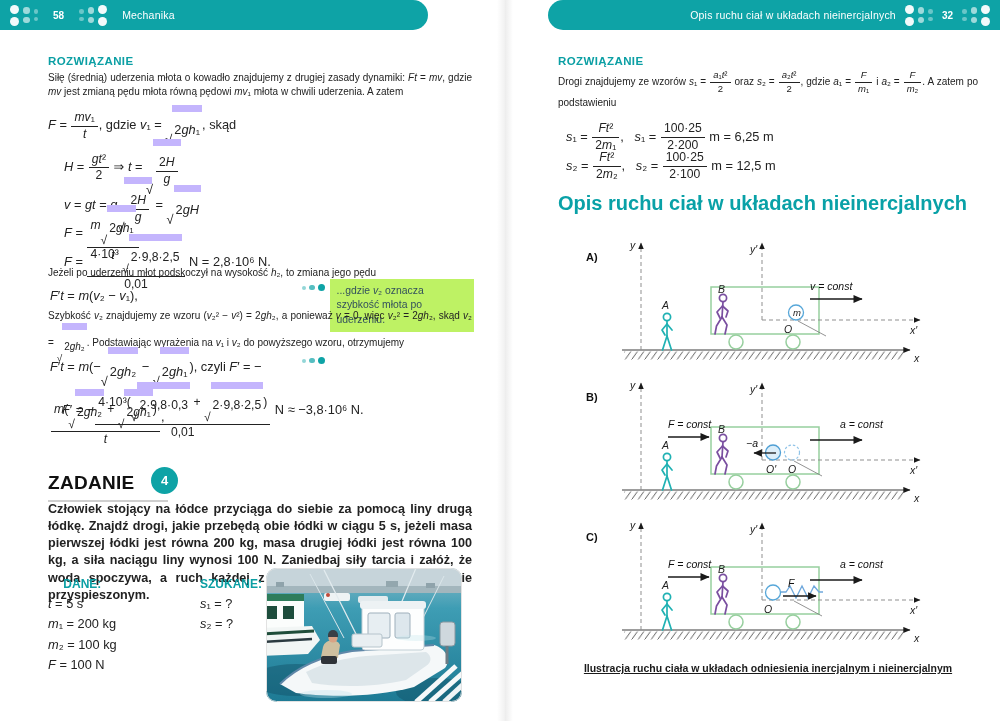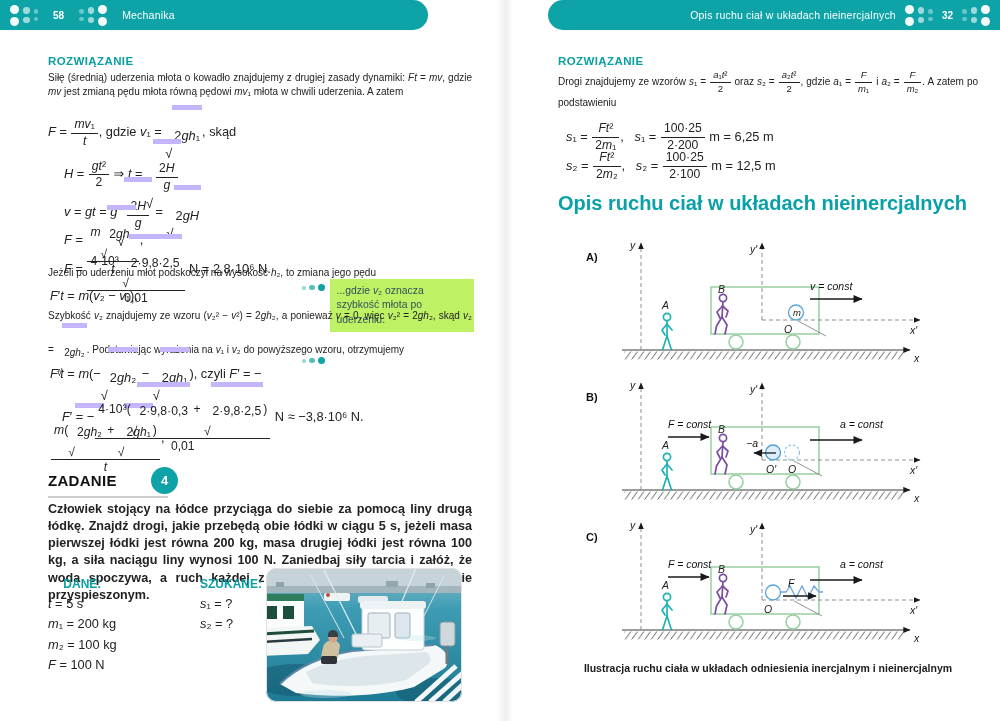--- a/index.html
+++ b/index.html
@@ -28,42 +28,42 @@
   .page-right .para{width:420px;line-height:1.55;}
   .fline{font-size:12.8px;white-space:pre-wrap;}
   
   .m i{font-style:italic;}
   .frac{display:inline-flex;flex-direction:column;text-align:center;vertical-align:middle;
         margin:0 1px;line-height:1.15;font-size:.95em;}
   .fn{display:block;padding:0 3px 1px;border-bottom:1px solid #222;}
   .fd{display:block;padding:1px 3px 0;}
   .sqrt{display:inline-flex;align-items:stretch;vertical-align:middle;}
   .rad{display:flex;align-items:flex-end;line-height:1;}
-  .rin{border-top:5px solid #c4b5fd;padding:18px 2px;}
+  .rin{border-top:7px solid #c4b5fd;padding:10px 2px;}
   
   .note{position:absolute;display:flex;gap:5px;width:172px;align-items:flex-start;}
   .notedots{display:flex;gap:3px;align-items:center;margin-top:5px;flex:none;}
   .nd{border-radius:50%;background:#0ea3a6;}
   .nd1{width:4px;height:4px;opacity:.45;}
   .nd2{width:5.5px;height:5.5px;opacity:.7;}
   .nd3{width:7px;height:7px;}
   .notebox{background:#bef264;padding:5px 7px;font-size:10.4px;line-height:1.38;color:#33505c;flex:1;}
   
   .zad-rule{position:relative;width:120px;border-bottom:2px solid #cfcfcf;padding-bottom:6px;}
-  .zad-label{font-weight:bold;font-size:15px;letter-spacing:.3px;color:#111;}
+  .zad-label{font-weight:bold;font-size:19px;letter-spacing:.3px;color:#111;}
   .zad-circle{position:absolute;right:-10px;top:-5px;width:27px;height:27px;border-radius:50%;
               background:#0ea3a6;color:#fff;font-weight:bold;font-size:13px;
               display:flex;align-items:center;justify-content:center;}
   .task-text{font-weight:bold;font-size:12.6px;line-height:1.36;text-align:justify;width:424px;}
   .col-head{color:#0b9fa4;font-weight:bold;font-size:12px;margin-bottom:3px;text-align:center;}
   .data-item{font-size:12.8px;line-height:1.6;}
   .photo{position:absolute;border-radius:10px;overflow:hidden;line-height:0;}
   
   .section-title{color:#09a1a7;font-weight:bold;font-size:20px;width:420px;}
-  .caption{font-weight:bold;font-size:10.5px;text-align:center;width:420px;color:#1a1a1a;}
+  .caption{font-weight:bold;font-size:10.5px;text-align:center;width:420px;color:#1a1a1a;text-decoration:underline;}
   .diag{position:absolute;left:22px;}
   .dt{font-size:10.5px;fill:#222;}
   .it{font-style:italic;}
   .tag{font-weight:bold;font-size:11px;fill:#111;}
   .ann{font-size:10.5px;font-style:italic;fill:#111;}
   .small{font-size:9.5px;}
 </style>
 </head>
 <body>
 

